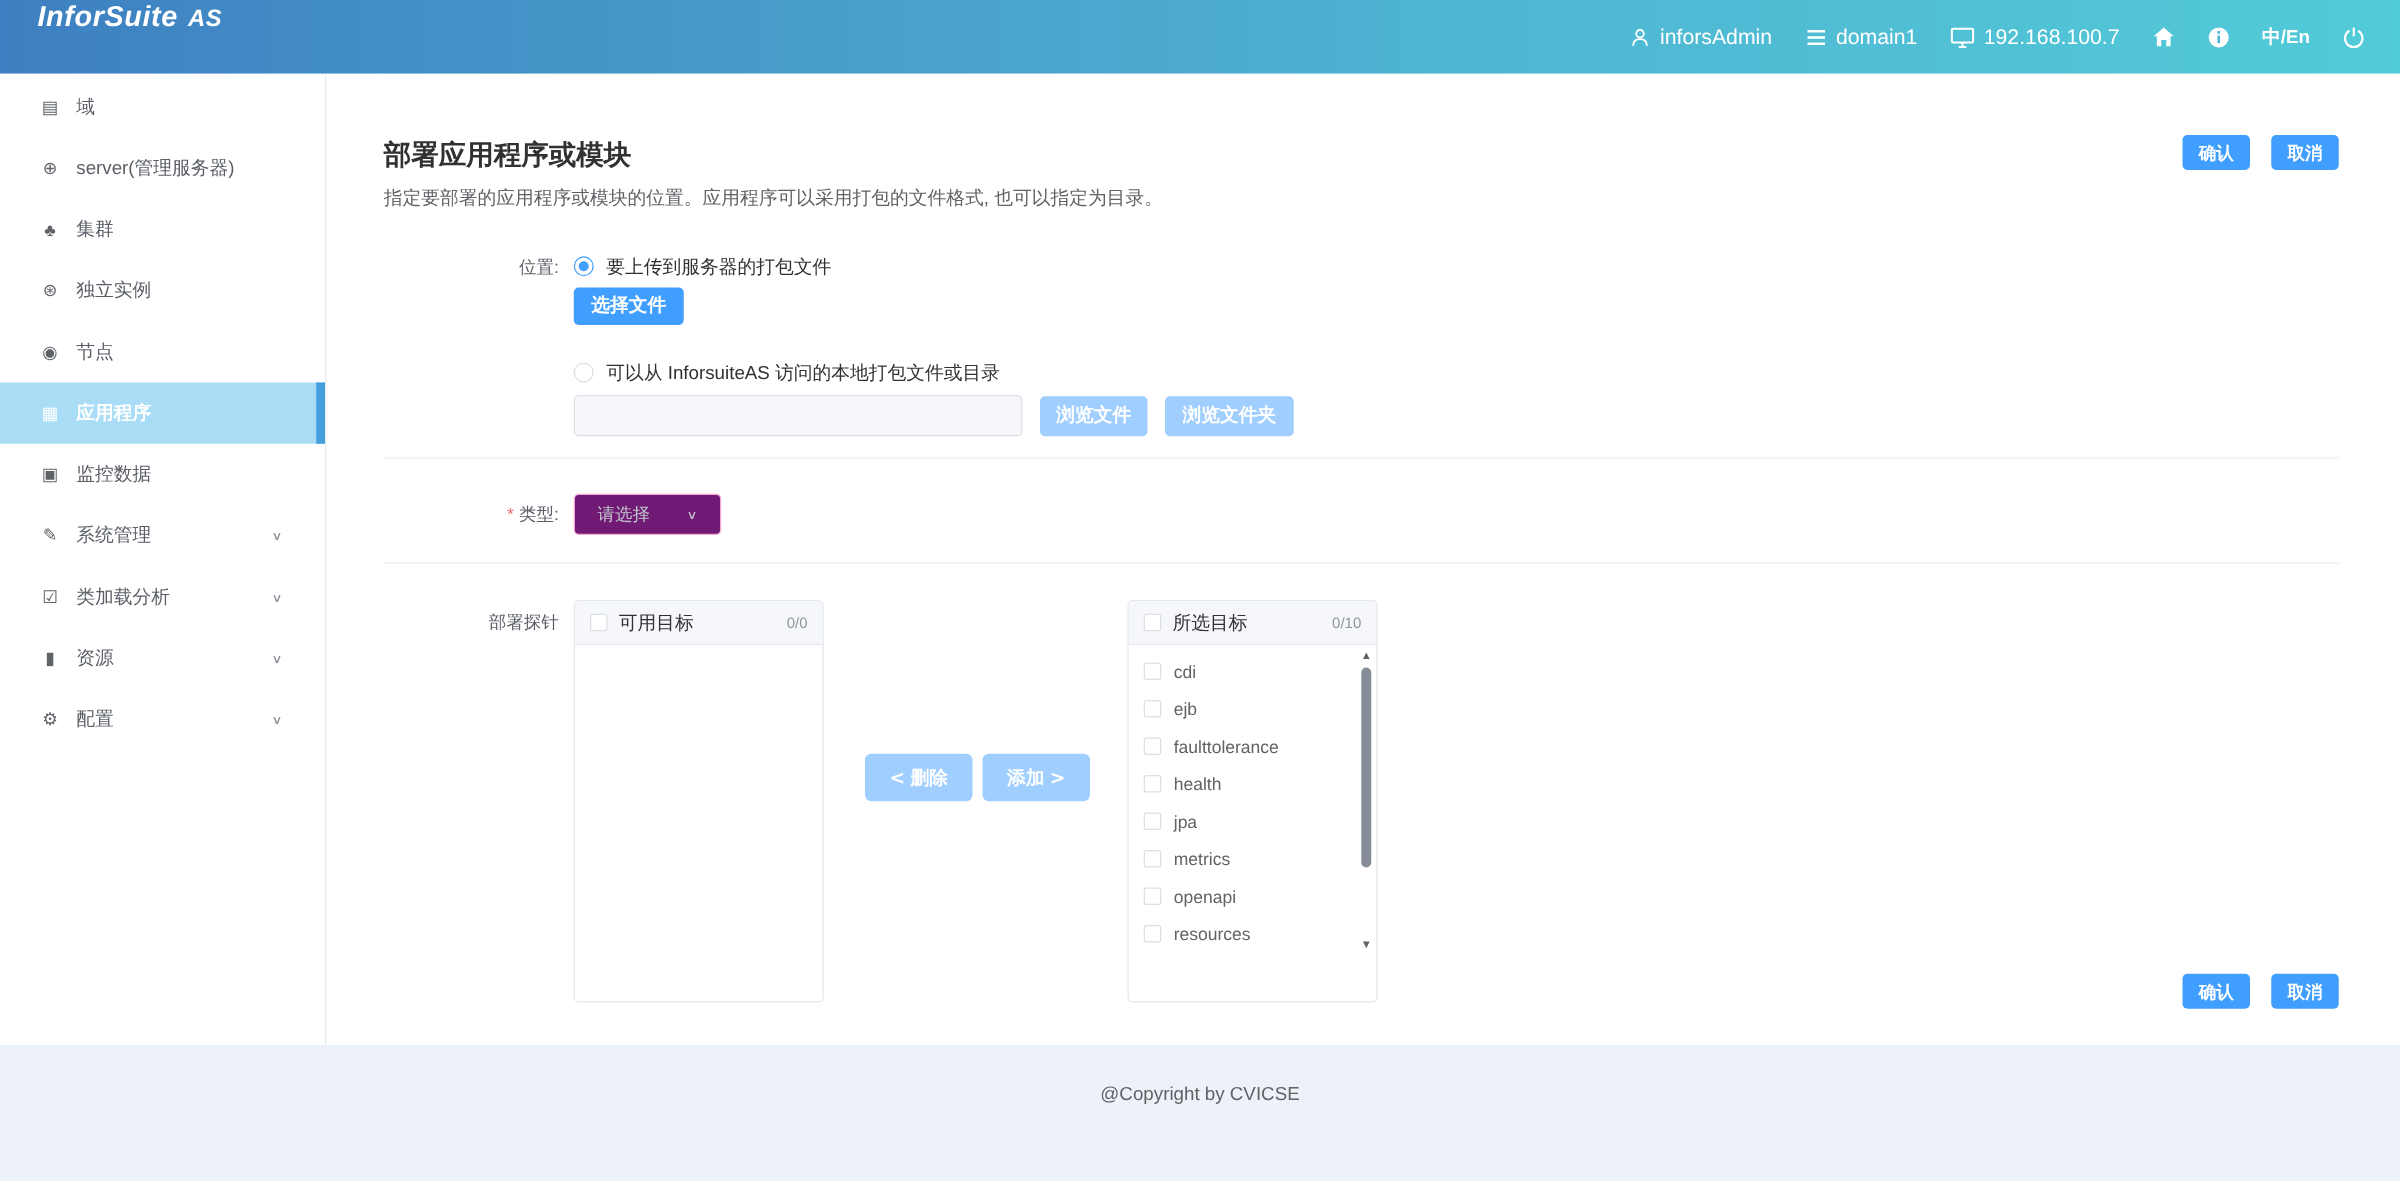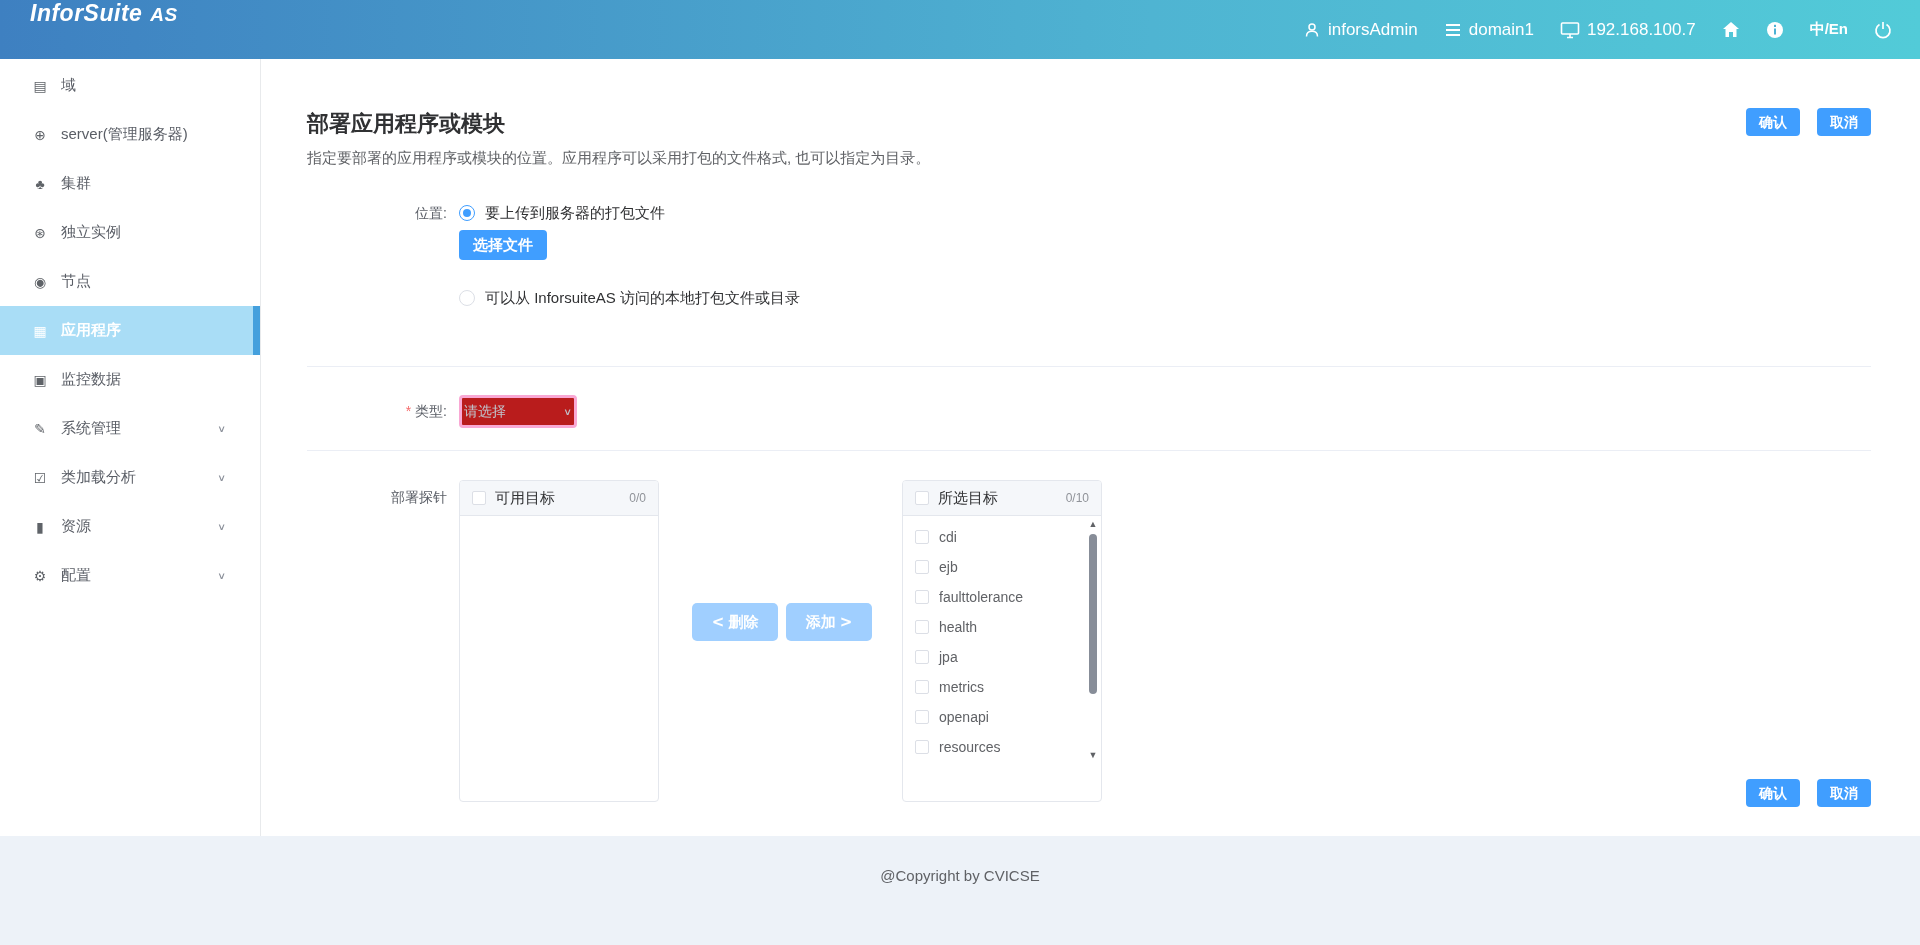--- a/index.html
+++ b/index.html
@@ -58,22 +58,22 @@
   .btn-browse { width:86px; height:32px; line-height:32px; font-size:15px; font-weight:bold; margin-left:14px; }
   .btn-browse-folder { width:103px; }
 
   .divider { position:absolute; left:46px; right:49px; height:1px; background:#ebeef5; }
   .divider-1 { top:307px; }
   .divider-2 { top:391px; }
 
   .row-type { top:336px; align-items:center; }
   .row-type .form-label { line-height:33px; }
   .required { color:#f56c6c; margin-right:4px; }
-  .select { width:118px; height:33px; border:3px solid #f9a8d4; border-radius:4px; background:#b91c1c;
-    display:flex; align-items:center; padding:0 2px; cursor:pointer; }
+  .select { width:118px; height:33px; border:1px solid #f9a8d4; border-radius:4px; background:#701a75;
+    display:flex; align-items:center; padding:0 18px; cursor:pointer; }
   .select-placeholder { font-size:14px; color:#c0c4cc; }
   .select-chevron { margin-left:auto; color:#c0c4cc; font-size:12px; transform:scaleY(.8); }
 
   .row-probe { top:421px; }
   .row-probe .form-label { line-height:35px; }
   .transfer { display:flex; }
   .panel { width:200px; height:322px; border:1px solid #e4e7ed; border-radius:4px; background:#fff; overflow:hidden; }
   .panel-header { height:35px; background:#f5f7fa; border-bottom:1px solid #e4e7ed; display:flex;
     align-items:center; padding:0 12px; }
   .checkbox { width:14px; height:14px; border:1px solid #dcdfe6; border-radius:2px; background:#fff;
@@ -233,20 +233,25 @@
       <div>
         <div class="radio-line">
           <span class="radio checked"></span>
           <span class="radio-label">要上传到服务器的打包文件</span>
         </div>
         <button class="btn btn-choose">选择文件</button>
         <div class="radio-line second">
           <span class="radio"></span>
           <span class="radio-label">可以从 InforsuiteAS 访问的本地打包文件或目录</span>
         </div>
+        <div class="path-line">
+          <input class="path-input" value="" style="">
+          <button class="btn btn-light btn-browse">浏览文件</button>
+          <button class="btn btn-light btn-browse btn-browse-folder">浏览文件夹</button>
+        </div>
       </div>
     </div>
 
     <div class="divider divider-1"></div>
 
     <div class="form-row row-type">
       <div class="form-label">
         <span class="required">*</span><span>类型:</span>
       </div>
       <div class="select">

